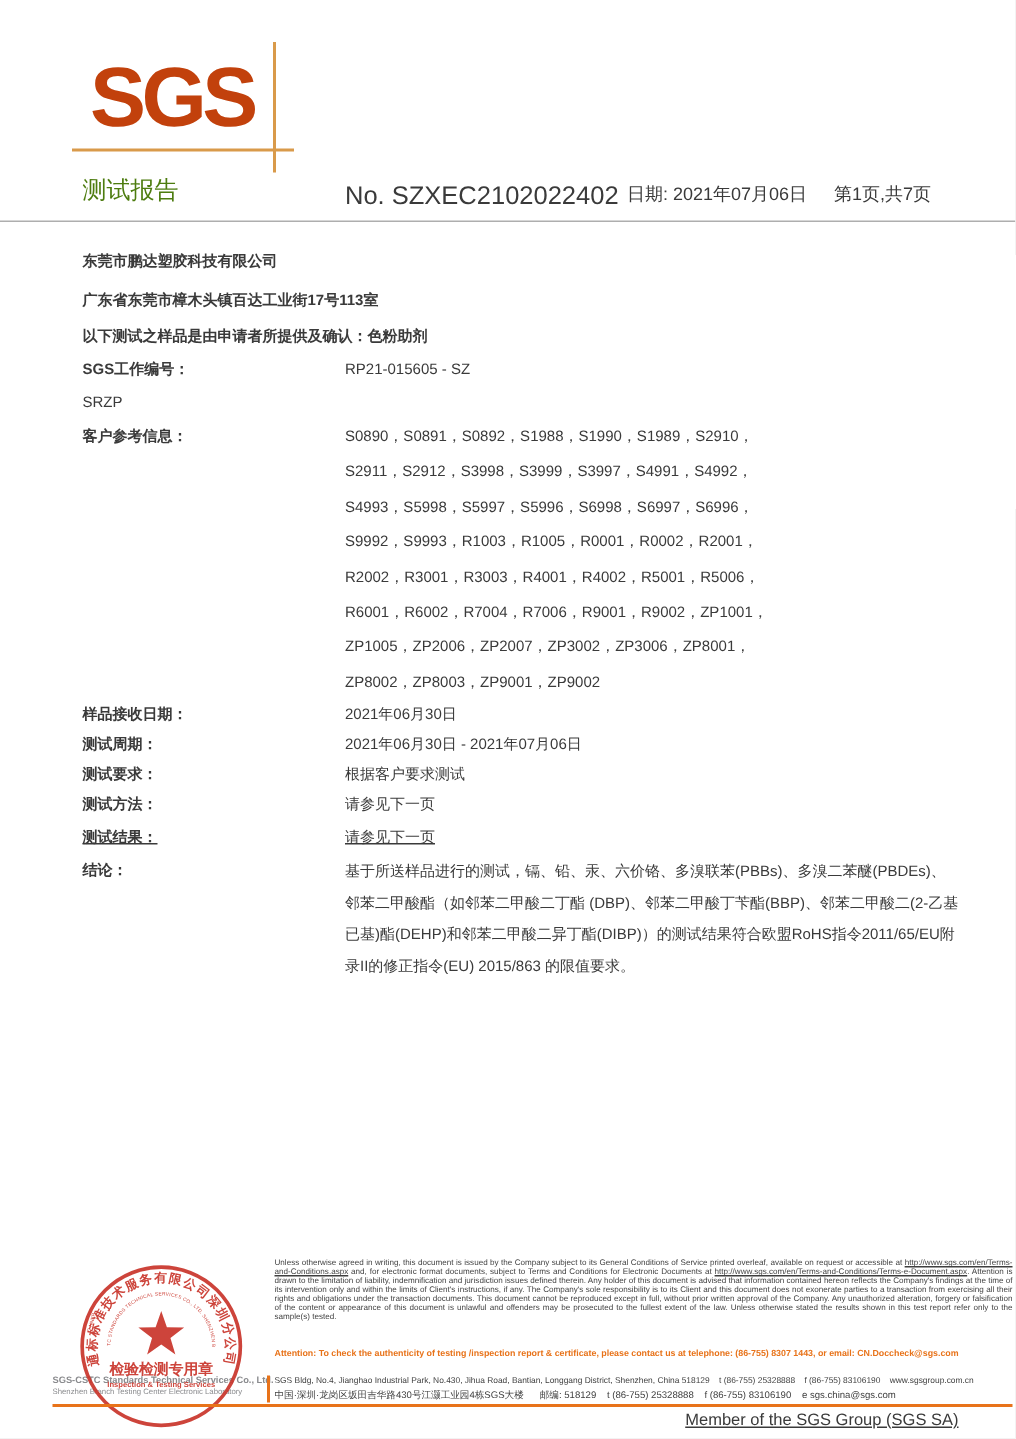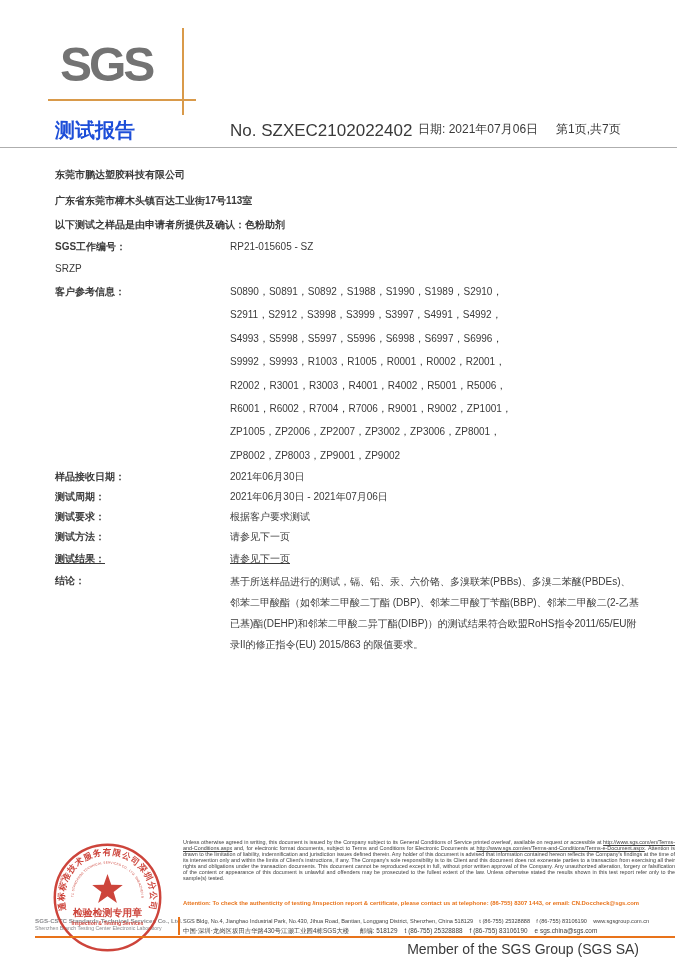--- a/index.html
+++ b/index.html
@@ -2,25 +2,25 @@
 <html><head>
 <meta charset="utf-8">
 <style>
   html,body{margin:0;padding:0;background:#e9e9e9;}
   .page{
     position:relative;width:677px;height:959px;background:#ffffff;
     font-family:"Liberation Sans","DejaVu Sans",sans-serif;color:#3a3a3a;
     overflow:hidden;margin:0 auto;
   }
   
-  .logo{position:absolute;left:60px;top:32px;font-size:48px;line-height:66px;
-        font-weight:bold;letter-spacing:-3px;color:#737373;}
+  .logo{position:absolute;left:60px;top:32px;font-size:56px;line-height:66px;
+        font-weight:bold;letter-spacing:-3px;color:#c2410c;}
   .cross-v{position:absolute;left:182px;top:28px;width:2px;height:87px;background:#d99a4a;}
   .cross-h{position:absolute;left:48px;top:99px;width:148px;height:2px;background:#d99a4a;}
-  .title{position:absolute;left:55px;top:117px;font-size:20px;font-weight:bold;color:#1d4ed8;}
+  .title{position:absolute;left:55px;top:117px;font-size:16px;font-weight:normal;color:#4d7c0f;}
   .report-no{position:absolute;left:230px;top:121px;font-size:17px;}
   .report-date{position:absolute;left:418px;top:121px;font-size:12px;}
   .report-page{position:absolute;left:556px;top:121px;font-size:12px;}
   .header-rule{position:absolute;left:0;top:147px;width:677px;height:1px;background:#aeaeae;}
   
   .content{position:absolute;left:55px;top:162px;width:585px;font-size:10px;}
   .company,.address{font-weight:600;line-height:26px;}
   .intro{line-height:22px;font-weight:600;}
   .row{display:flex;}
   .row .label{width:175px;flex:none;font-weight:600;}
@@ -35,21 +35,21 @@
   .disclaimer{position:absolute;left:183px;top:839px;width:492px;font-size:5.4px;
               line-height:6.05px;color:#3f3f3f;text-align:justify;}
   .disclaimer .u{text-decoration:underline;}
   .attention{position:absolute;left:183px;top:900px;width:492px;font-size:5.9px;
              line-height:6.6px;font-weight:bold;color:#e8731a;}
   .addr-block{position:absolute;left:183px;top:917px;width:492px;color:#3f3f3f;}
   .addr-en{font-size:5.6px;line-height:8.5px;white-space:pre;}
   .addr-cn{font-size:6.4px;line-height:9px;white-space:pre;}
   .addr-tick{position:absolute;left:178px;top:917px;width:2px;height:18px;background:#e8731a;}
   .footer-rule{position:absolute;left:35px;top:936px;width:640px;height:2px;background:#e8731a;}
-  .member{position:absolute;right:38px;top:941px;font-size:14px;color:#3a3a3a;}
+  .member{position:absolute;right:38px;top:941px;font-size:11px;color:#3a3a3a;text-decoration:underline;}
   
   .lab-name{position:absolute;left:35px;top:916px;color:#8a8b8e;}
   .lab-name .l1{font-size:6.2px;font-weight:bold;line-height:9px;}
   .lab-name .l2{font-size:5.2px;line-height:7px;}
   .stamp{position:absolute;left:51px;top:841px;width:113px;height:113px;opacity:.92;}
 </style>
 </head>
 <body>
 
 <div class="page">

